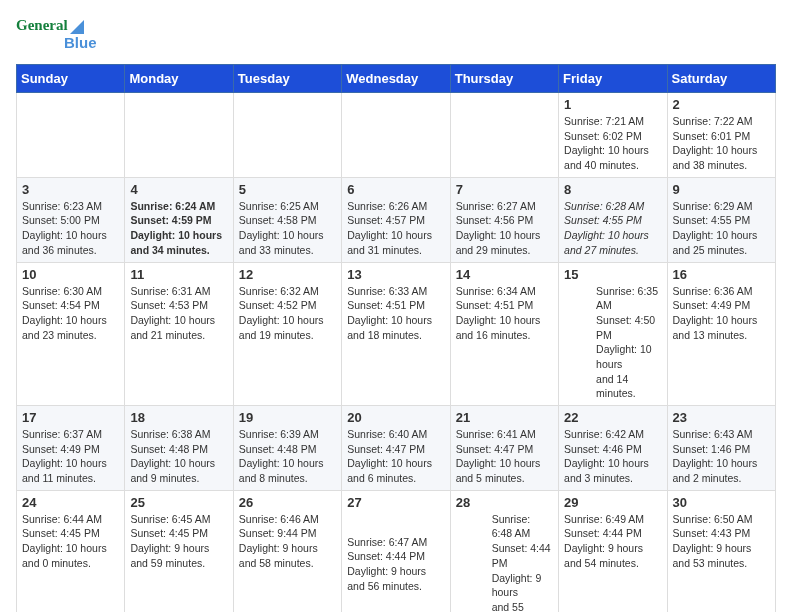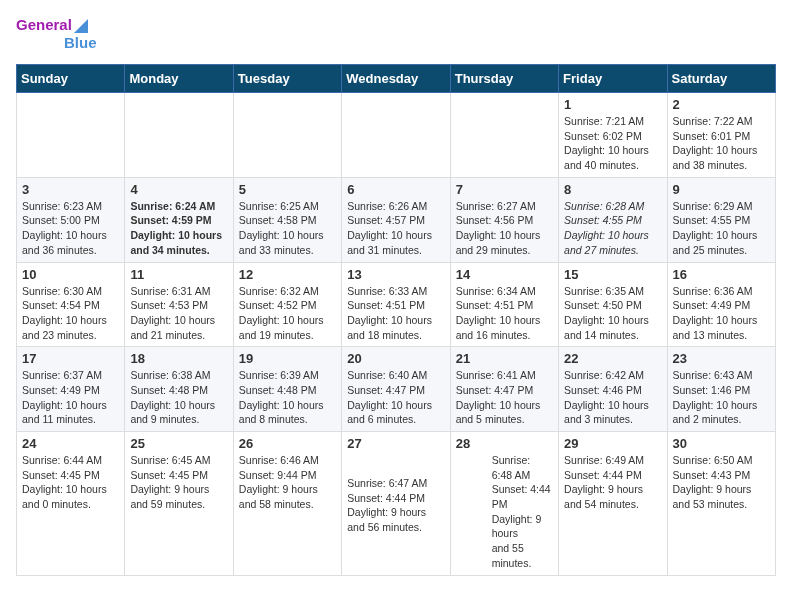--- a/index.html
+++ b/index.html
@@ -32,21 +32,21 @@
     .location {
       font-size: 14px;
       color: #555;
     }
     .calendar {
       width: 100%;
       border-collapse: collapse;
       border: 1px solid #ccc;
     }
     .calendar th {
-      background: #0c4a6e;
+      background: #1d4ed8;
       color: #fff;
       font-size: 13px;
       font-weight: bold;
       padding: 6px 4px;
       text-align: left;
       border: 1px solid #3a6aaa;
     }
     .calendar td {
       vertical-align: top;
       padding: 4px 5px;
@@ -77,21 +77,21 @@
     .empty-cell {
       background: #fff !important;
     }
   </style>
 </head>
 <body>
 
 <div class="header">
   <div class="logo">
   <div style="font-size:15px; line-height:1.2; font-family:Arial,sans-serif;">
-    <div style="color:#a21caf; font-weight:bold;">General<svg style="display:inline-block;vertical-align:middle;margin-left:2px;" width="14" height="14" viewBox="0 0 14 14">
+    <div style="color:#15803d; font-weight:bold;font-family:Liberation Serif, serif;">General<svg style="display:inline-block;vertical-align:middle;margin-left:2px;" width="14" height="14" viewBox="0 0 14 14">
             <polygon points="0,14 14,0 14,14" fill="#4a90d9"></polygon>
           </svg></div>
     <div style="color:#4a90d9; font-weight:bold;margin-left:48px;">Blue</div>
   </div>
 </div>
   <div class="title-block">
     <div class="month-title"></div>
     <div class="location"></div>
   </div>
 </div>
@@ -212,21 +212,21 @@
         </td>
         <td>
           <span class="day-num">14</span>
           <div class="day-info" style="white-space: pre-line;">Sunrise: 6:34 AM
 Sunset: 4:51 PM
 Daylight: 10 hours
 and 16 minutes.</div>
         </td>
         <td>
           <span class="day-num">15</span>
-          <div class="day-info" style="white-space: pre-line;">Sunrise: 6:35 AM
+          <div class="day-info" style="white-space: pre-line; margin-left: 32px;">Sunrise: 6:35 AM
 Sunset: 4:50 PM
 Daylight: 10 hours
 and 14 minutes.</div>
         </td>
         <td>
           <span class="day-num">16</span>
           <div class="day-info" style="white-space: pre-line;">Sunrise: 6:36 AM
 Sunset: 4:49 PM
 Daylight: 10 hours
 and 13 minutes.</div>

